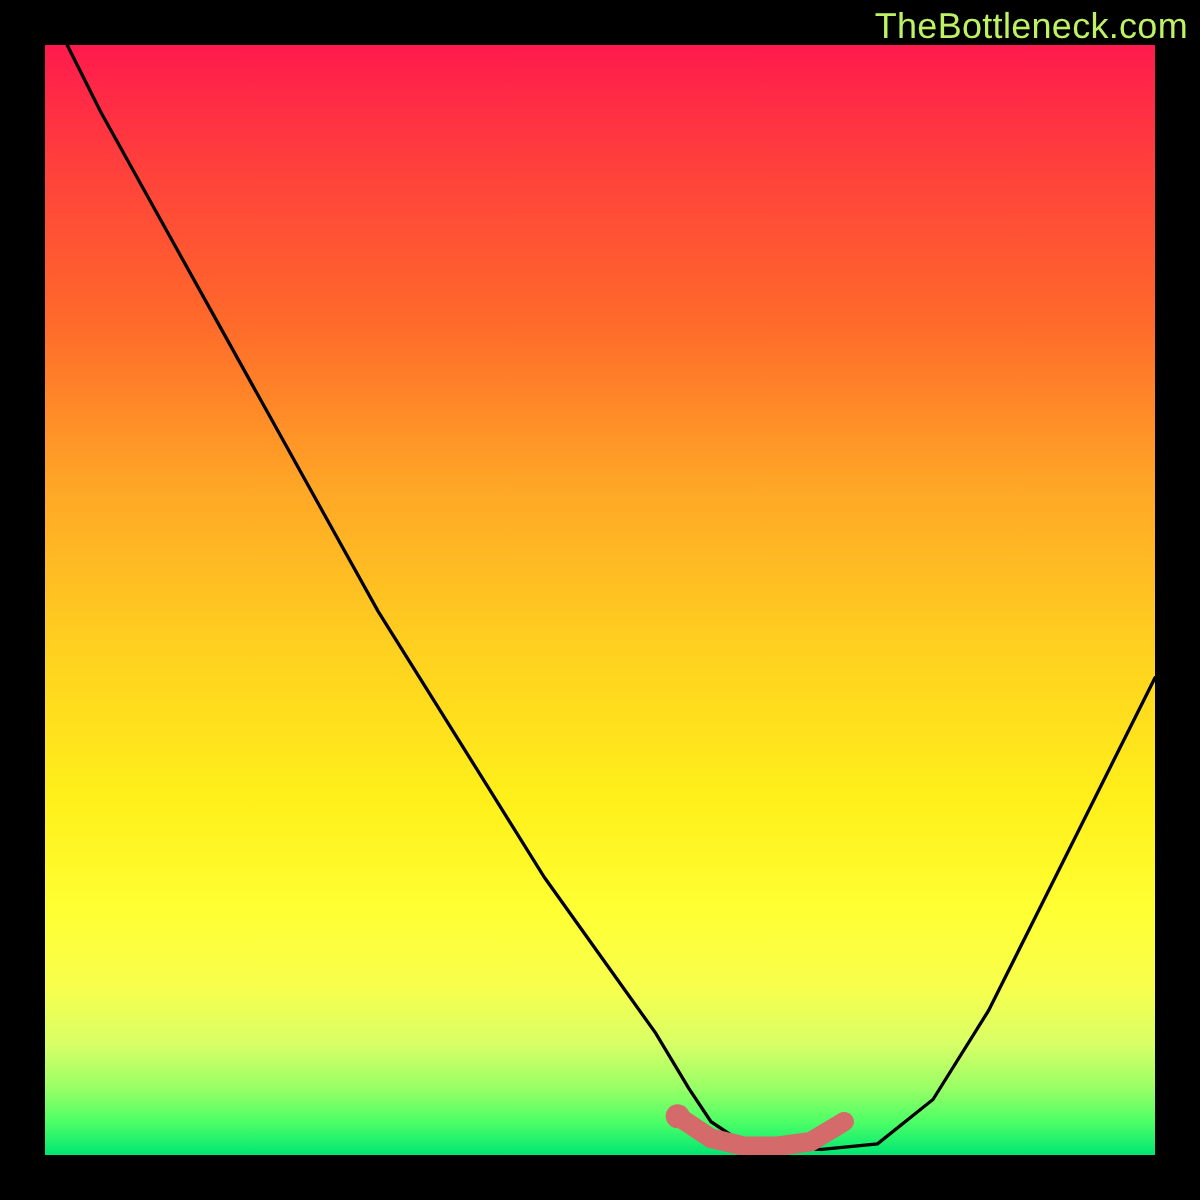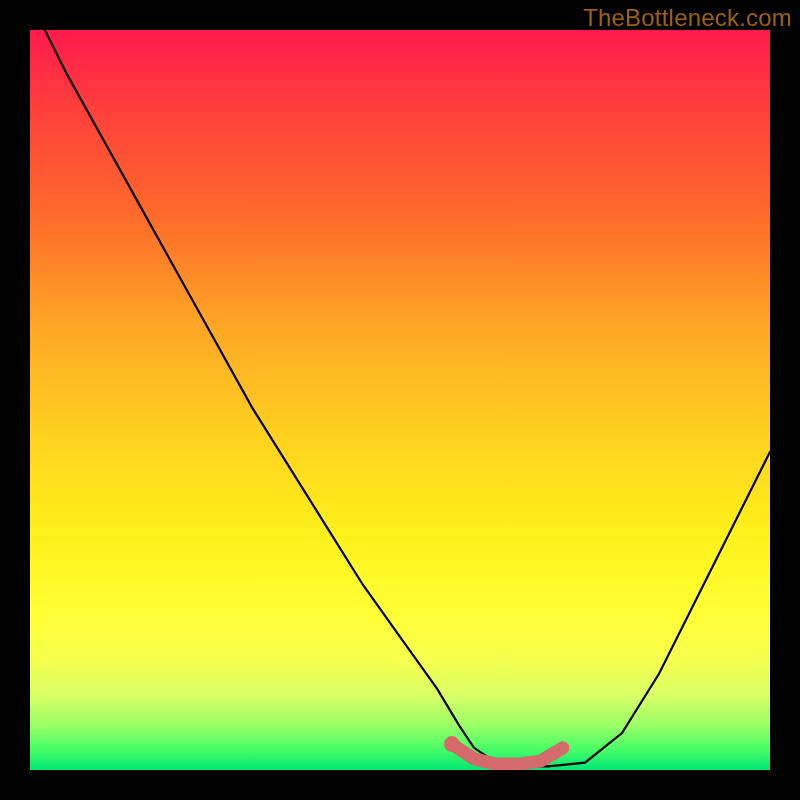--- a/index.html
+++ b/index.html
@@ -37,21 +37,21 @@
       #d8ff66 90%,
       #99ff66 94%,
       #4dff66 97%,
       #00e673 100%
     );
   }
   .attribution {
     position: absolute;
     top: 4px;
     right: 8px;
-    color: #a16207;
+    color: #bef264;
     font-family: Arial, Helvetica, sans-serif;
     font-size: 24px;
     font-weight: 500;
     letter-spacing: 0.2px;
   }
   svg.curve {
     position: absolute;
     top: 0;
     left: 0;
     width: 740px;

